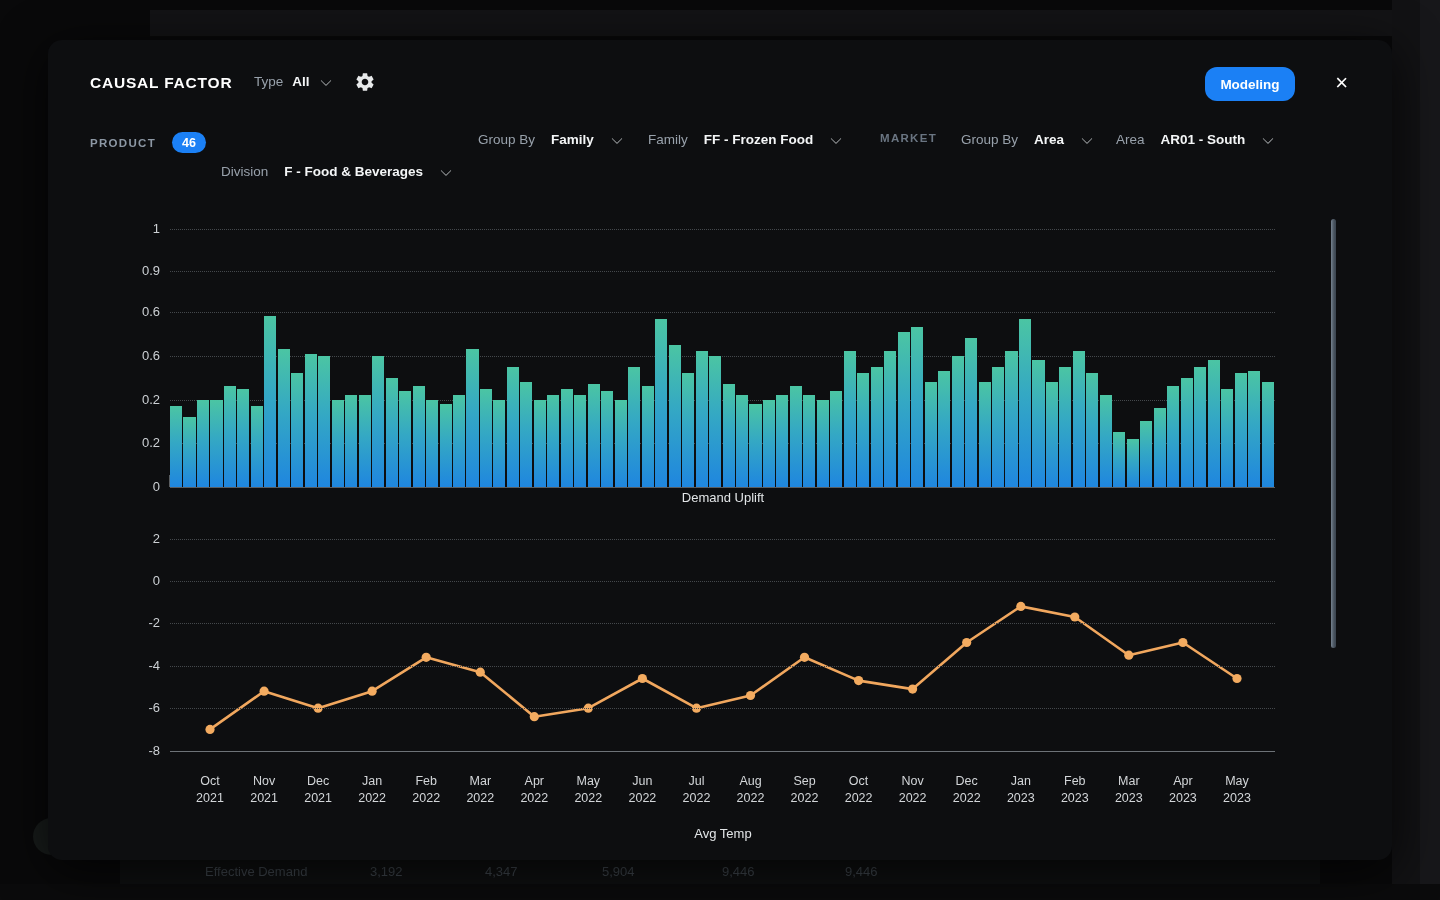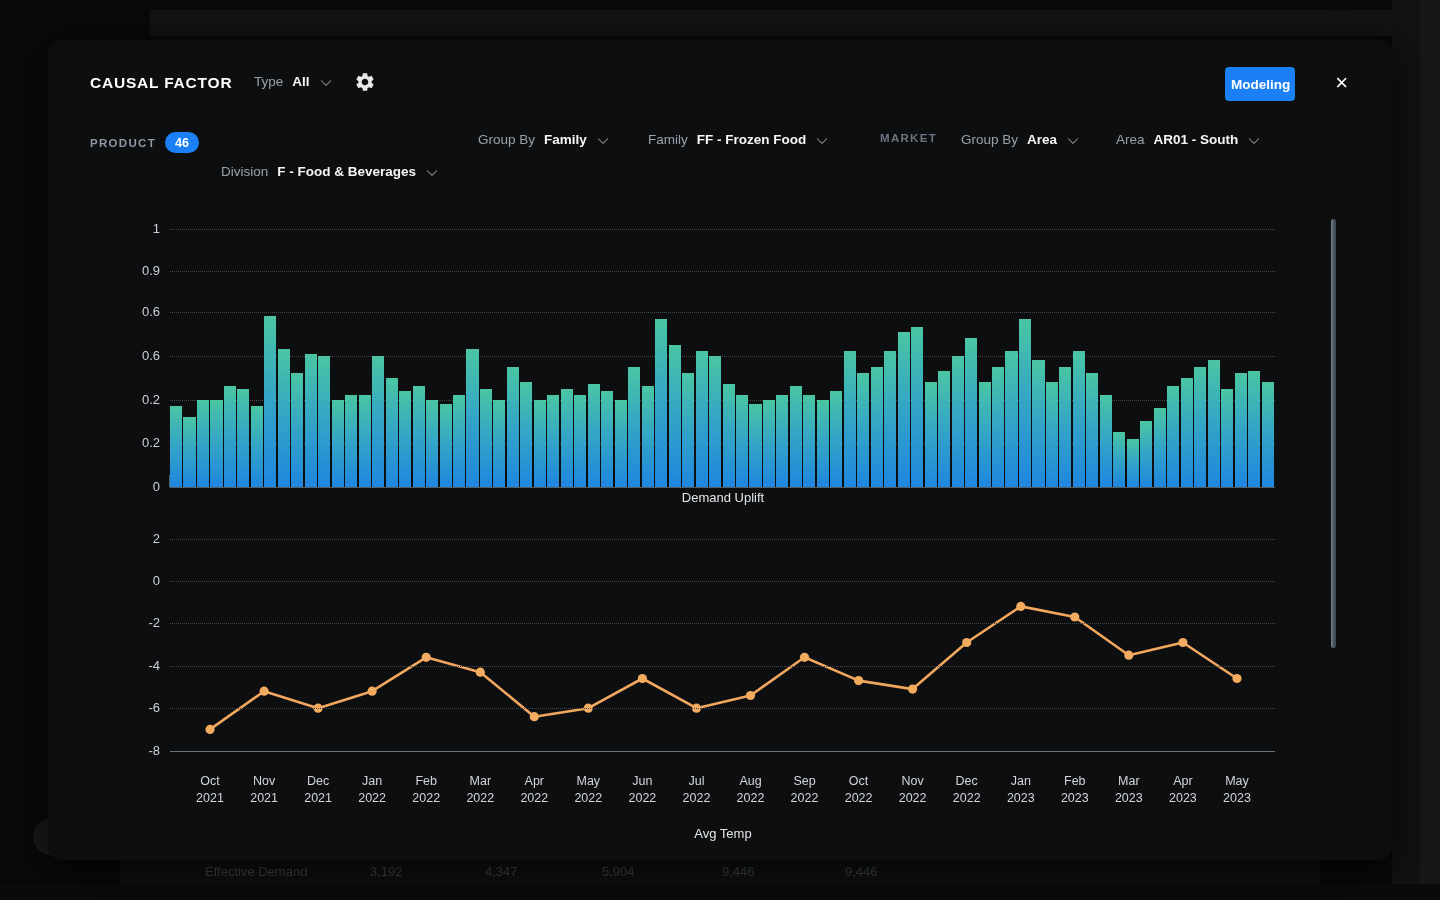--- a/index.html
+++ b/index.html
@@ -30,29 +30,29 @@
   
   .hdr{position:absolute;left:0;top:26px;width:100%;height:38px;}
   .hdr-title{position:absolute;left:42px;top:8px;color:#ffffff;font-size:15.5px;font-weight:700;letter-spacing:.8px;}
   .type-ctl{position:absolute;left:206px;top:8px;display:flex;align-items:center;gap:9px;cursor:pointer;}
   .lbl{color:#98a1ab;font-size:13.5px;}
   .val{color:#f4f6f7;font-size:13.5px;font-weight:700;}
   .chev{width:7px;height:7px;border-right:1.8px solid #dfe3e6;border-bottom:1.8px solid #dfe3e6;transform:rotate(45deg) translate(-1px,-1px);margin-left:3px;border-radius:1px;}
   .gear{position:absolute;left:306px;top:5px;width:22px;height:22px;cursor:pointer;}
   .gear svg{width:22px;height:22px;fill:#e7e9ea;}
   .modeling-btn{
-    position:absolute;right:97px;top:1px;width:70px;height:34px;border:none;border-radius:4px;
+    position:absolute;right:97px;top:1px;width:90px;height:34px;border:none;border-radius:12px;
     background:#1b80f5;color:#ffffff;font-size:13.5px;font-weight:600;cursor:pointer;
     font-family:"Liberation Sans", sans-serif;
   }
   .close-x{position:absolute;right:44px;top:3px;color:#ffffff;font-size:22px;line-height:28px;cursor:pointer;font-weight:400;}
 
   
   .frow{position:absolute;left:0;top:92px;width:100%;height:24px;font-size:13.5px;}
-  .fgroup{position:absolute;top:0;display:flex;align-items:center;gap:9px;white-space:nowrap;}
+  .fgroup{position:absolute;top:0;display:flex;align-items:center;gap:16px;white-space:nowrap;}
   .caps{font-size:11.5px;font-weight:700;letter-spacing:1.3px;}
   .caps-product{color:#8d98a5;}
   .caps-market{color:#6a7582;}
   .badge{background:#1b80f5;color:#fff;border-radius:11px;height:21px;min-width:18px;padding:0 8px;
     display:flex;align-items:center;justify-content:center;font-size:12.5px;font-weight:700;}
   #fg-product{left:42px;}
   #fg-division{left:173px;margin-top:32px;}
   #fg-groupby{left:430px;}
   #fg-family{left:600px;}
   #fg-market{left:832px;}

